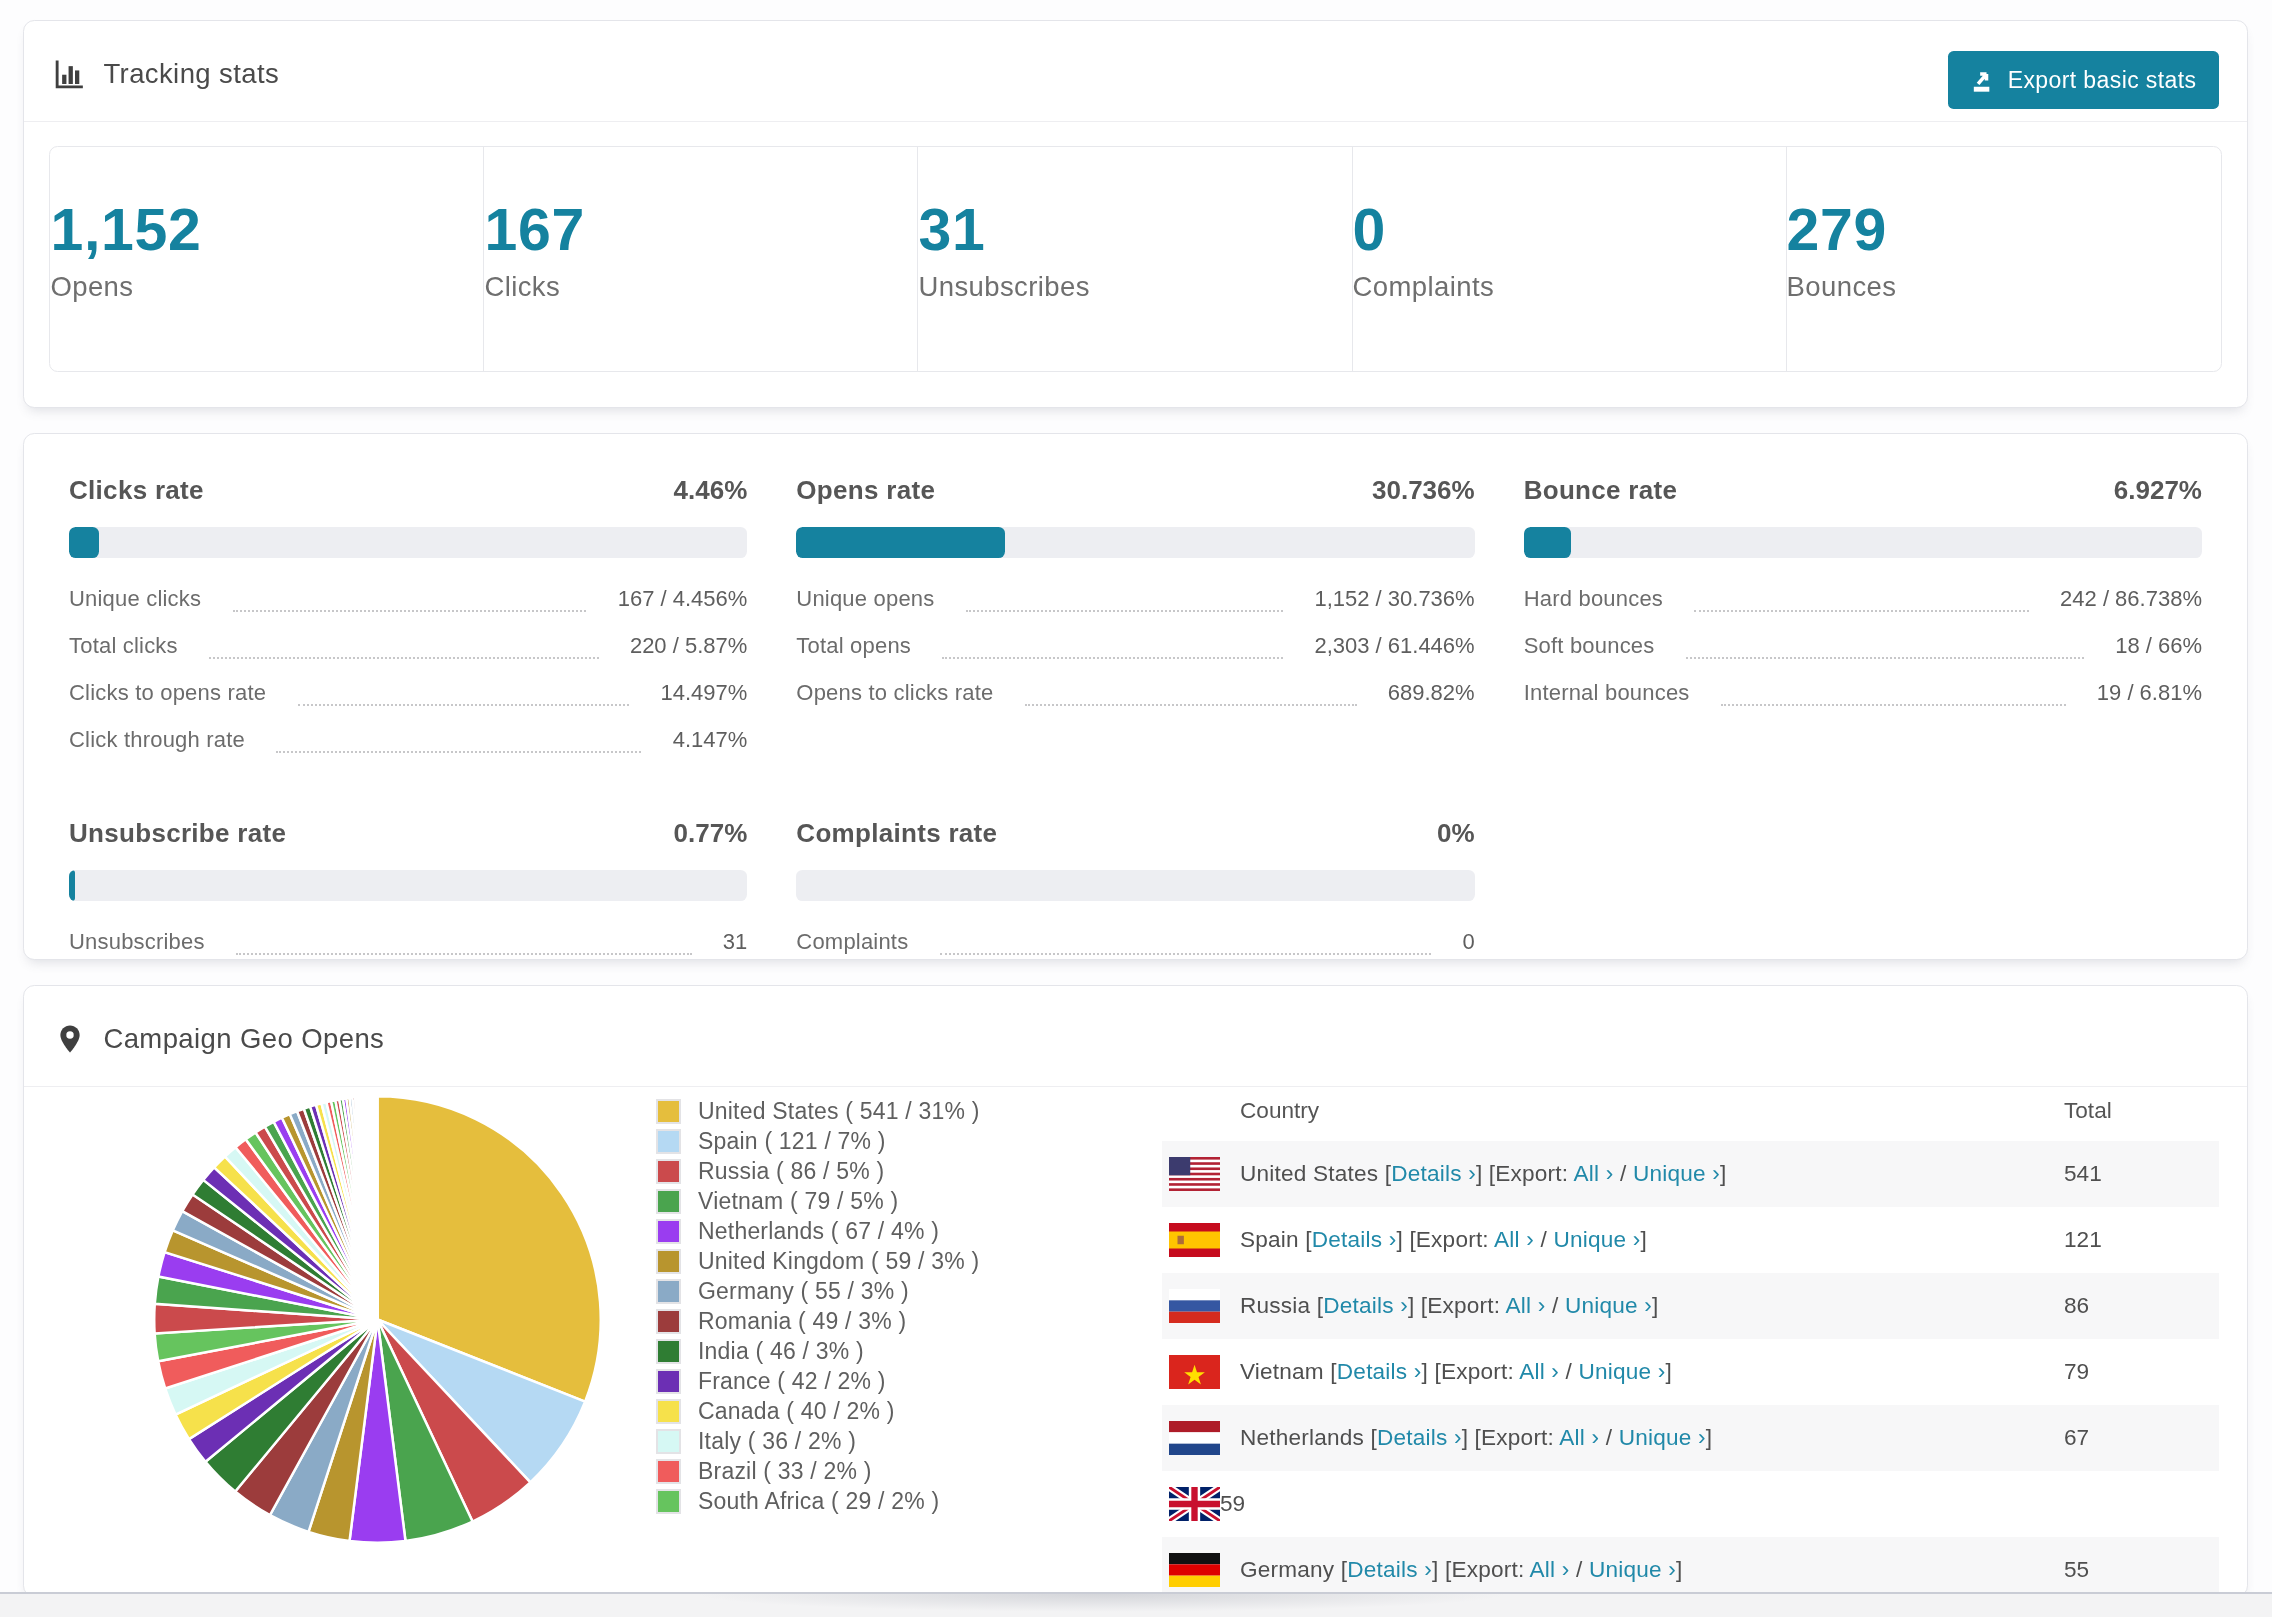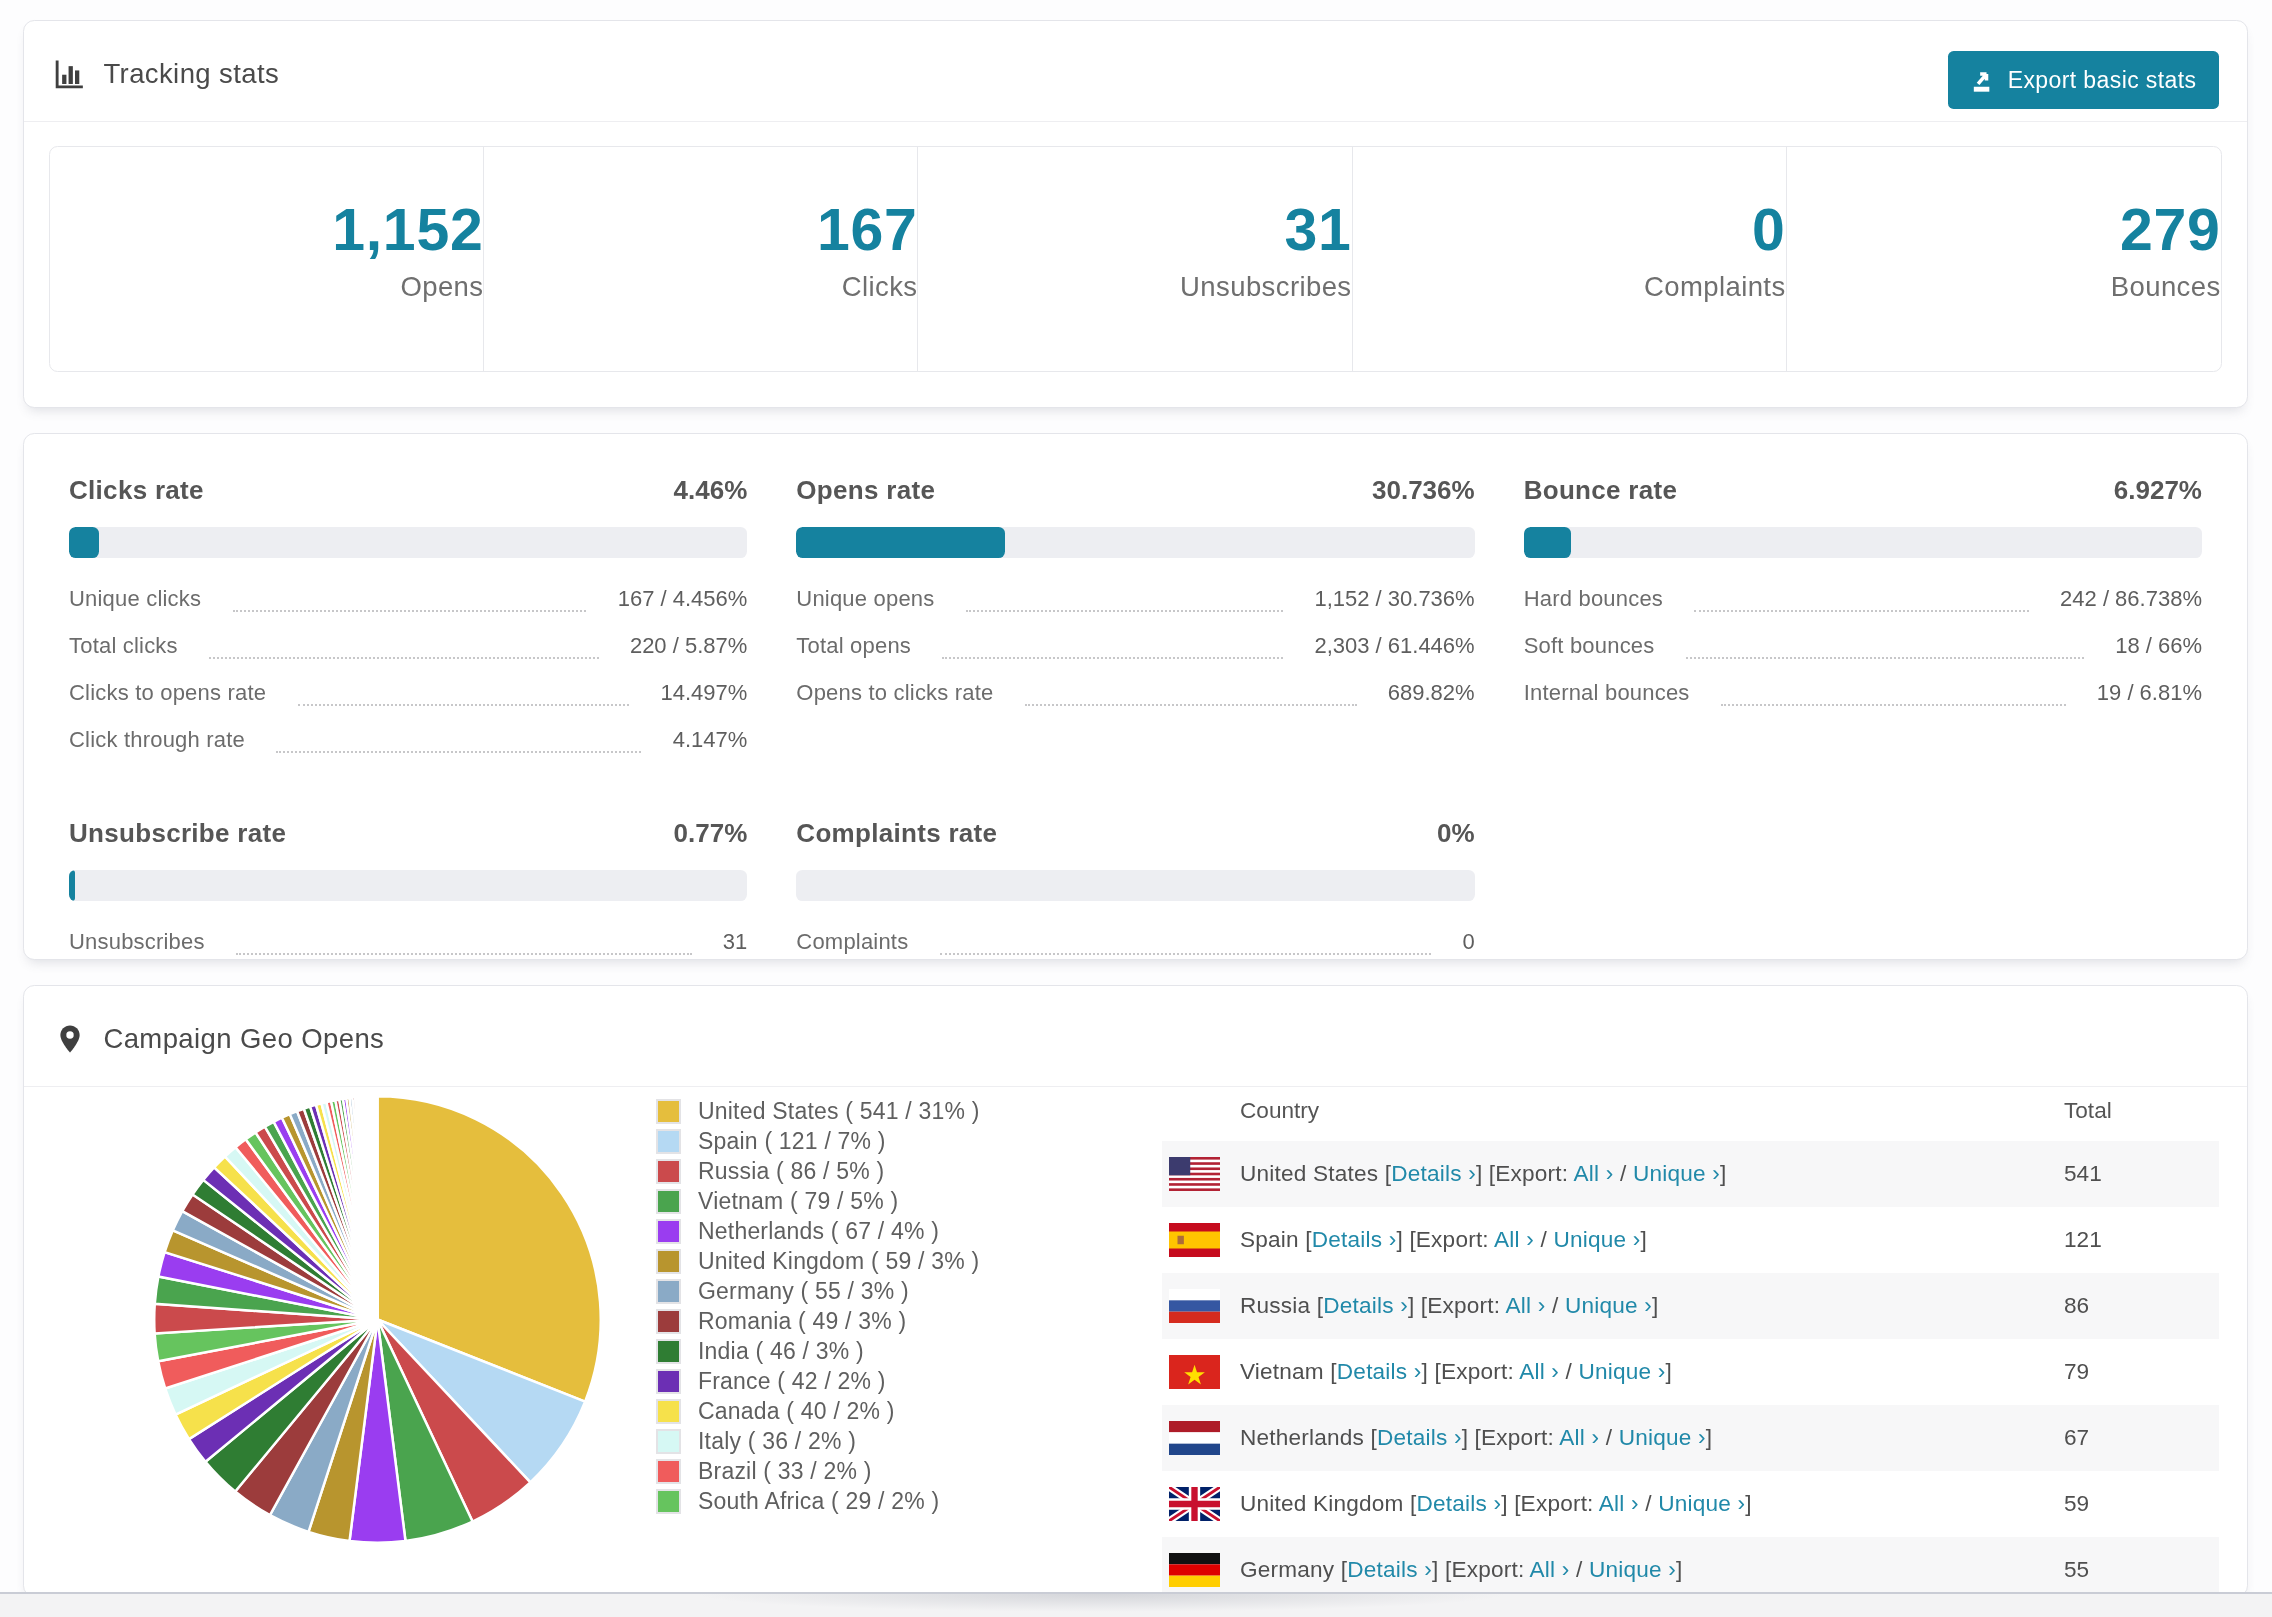--- a/index.html
+++ b/index.html
@@ -35,21 +35,21 @@
     letter-spacing:0.4px;
   }
   .export-btn svg{width:25.4px;height:25.4px;}
 
   
   .stats-row{
     margin:24px 25.4px;border:1.4px solid #e7e8ec;border-radius:8.5px;
     display:grid;grid-template-columns:repeat(5,1fr);
   }
   .stat-cell{
-    text-align:right;padding:49px 0 68px 0;
+    text-align:left;padding:49px 0 68px 0;
     border-right:1.4px solid #e7e8ec;
   }
   .stat-cell:last-child{border-right:none;}
   .stat-value{font-size:59px;font-weight:700;color:var(--accent);letter-spacing:0.7px;}
   .stat-label{font-size:27.5px;color:#6f6f6f;margin-top:7px;letter-spacing:0.4px;}
 
   
   #rates-grid{
     padding:41px 45px;display:grid;grid-template-columns:repeat(3,1fr);
     column-gap:49px;row-gap:44px;
@@ -472,25 +472,20 @@
     <div class="gt-num">67</div>
         </div>
         <div class="gt-row">
           <svg class="flag" viewBox="0 0 72 48">
             <rect width="72" height="48" fill="#012169"></rect>
             <path d="M0 0 L72 48 M72 0 L0 48" stroke="#fff" stroke-width="10"></path>
             <path d="M0 0 L72 48 M72 0 L0 48" stroke="#c8102e" stroke-width="4"></path>
             <path d="M36 0 V48 M0 24 H72" stroke="#fff" stroke-width="16"></path>
             <path d="M36 0 V48 M0 24 H72" stroke="#c8102e" stroke-width="9"></path>
           </svg>
-    <div class="gt-text">United Kingdom
-      [<a href="#">Details ›</a>]
-      [Export: <a href="#">All ›</a> /
-      <a href="#">Unique ›</a>]
-    </div>
     <div class="gt-num">59</div>
         </div>
         <div class="gt-row alt">
           <svg class="flag" viewBox="0 0 72 48">
             <rect width="72" height="16" fill="#111"></rect>
             <rect y="16" width="72" height="16" fill="#dd0000"></rect>
             <rect y="32" width="72" height="16" fill="#ffce00"></rect>
           </svg>
     <div class="gt-text">Germany
       [<a href="#">Details ›</a>]

